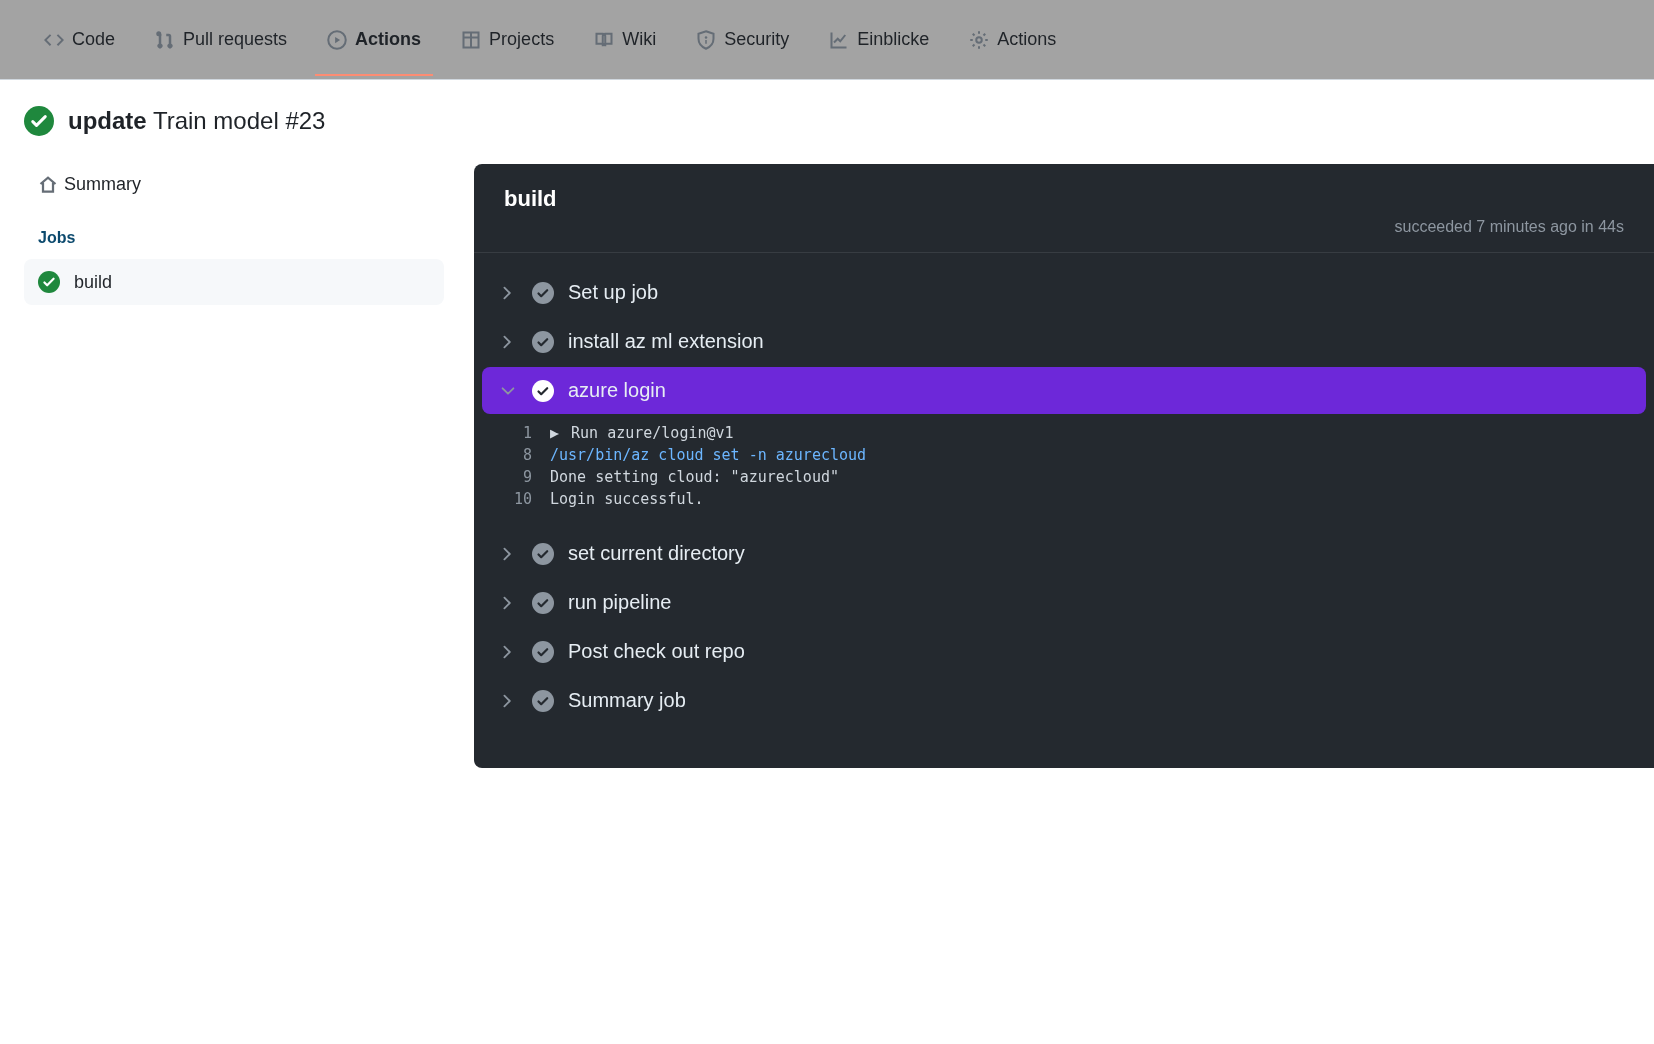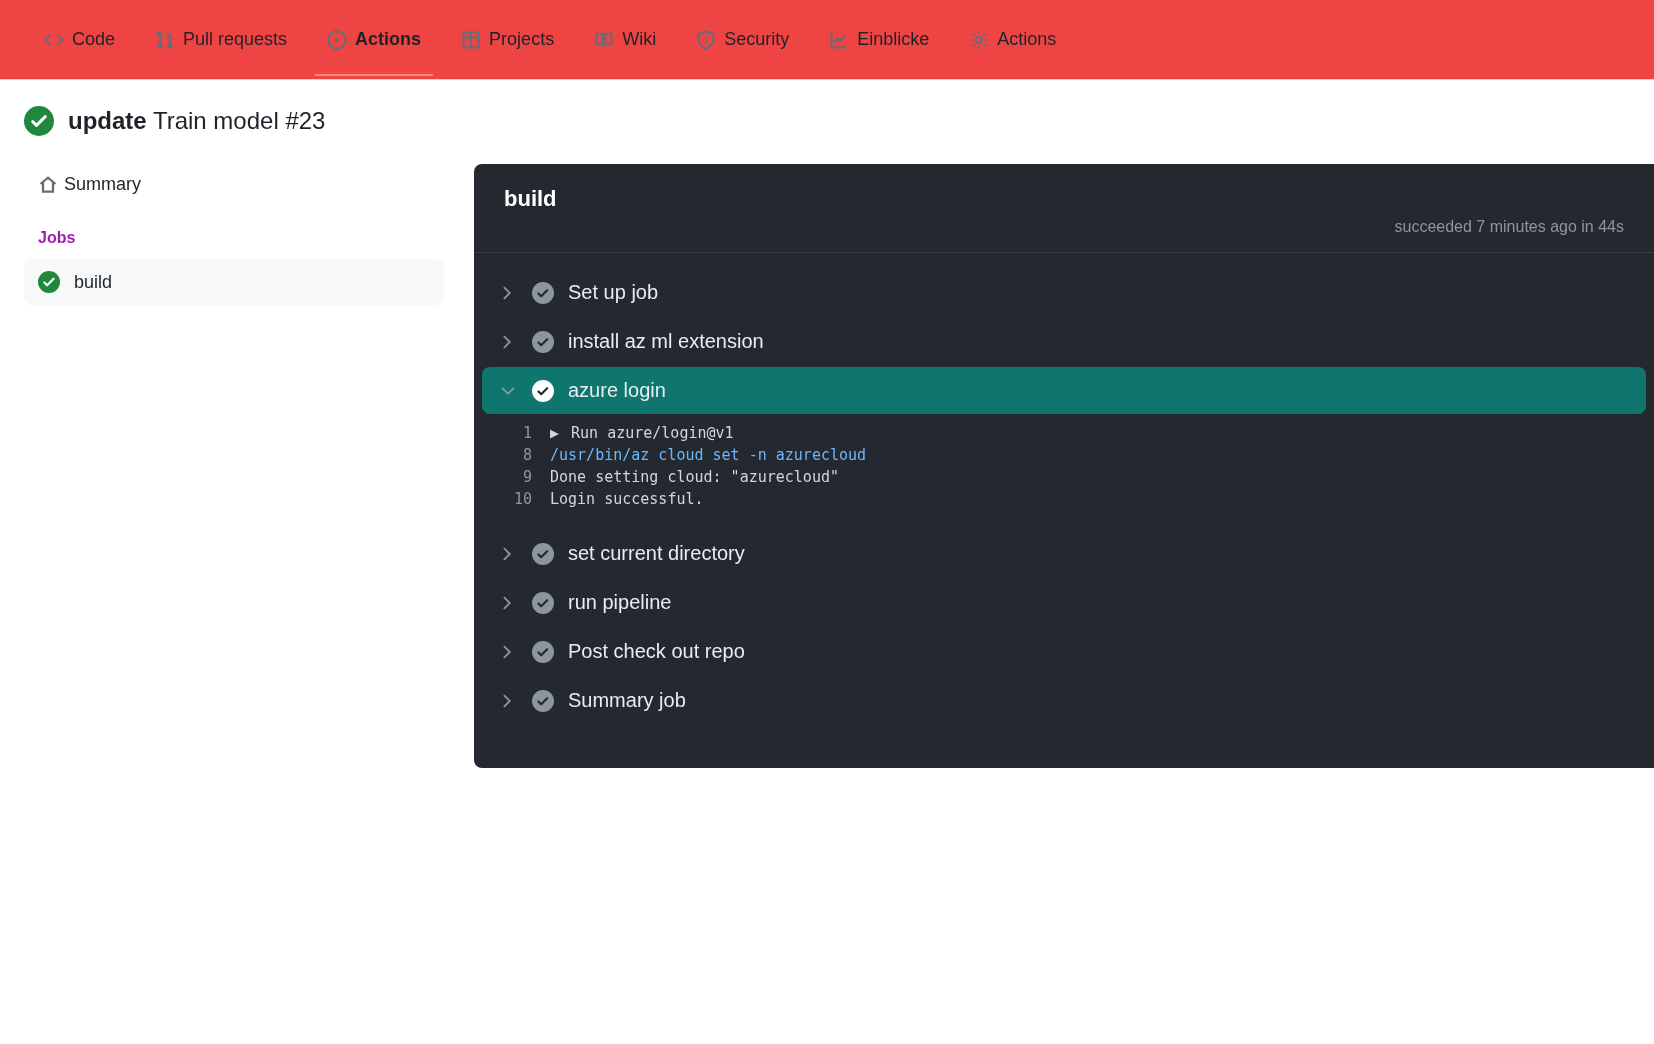--- a/index.html
+++ b/index.html
@@ -1,44 +1,44 @@
 <!DOCTYPE html>
 <html><head>
 <meta charset="utf-8">
 <style>
   * { box-sizing: border-box; }
   html, body { margin:0; padding:0; font-family:-apple-system,BlinkMacSystemFont,"Segoe UI",Helvetica,Arial,sans-serif; color:#1f2328; background:#ffffff; }
-  .topbar { background:#ef4444; border-bottom:1px solid #d0d7de; height:80px; display:flex; align-items:center; padding:0 40px; gap:32px; }
+  .topbar { background:#a3a3a3; border-bottom:1px solid #d0d7de; height:80px; display:flex; align-items:center; padding:0 40px; gap:32px; }
   .tab { display:flex; align-items:center; gap:8px; font-size:18px; color:#1f2328; padding:26px 4px; cursor:pointer; position:relative; }
   .tab svg { width:20px; height:20px; }
   .tab.active { font-weight:600; }
   .tab.active::after { content:""; position:absolute; left:-8px; right:-8px; bottom:0; height:2px; background:#fd8c73; }
   .page { padding:20px 0 40px 24px; }
   .title-row { display:flex; align-items:center; gap:14px; padding:6px 0 28px 0; }
   .big-check { width:30px; height:30px; }
   .title-row h1 { font-size:24px; font-weight:400; margin:0; }
   .title-row h1 .bold { font-weight:700; }
   .layout { display:flex; gap:30px; }
   .sidebar { width:420px; flex:0 0 420px; }
   .sb-item { display:flex; align-items:flex-start; gap:6px; padding:10px 14px; border-radius:8px; font-size:18px; cursor:pointer; }
   .sb-item svg { width:20px; height:20px; }
-  .sb-heading { font-size:16px; color:#a21caf; font-weight:600; padding:24px 14px 12px 14px; }
+  .sb-heading { font-size:16px; color:#0c4a6e; font-weight:600; padding:24px 14px 12px 14px; }
   .sb-job { display:flex; align-items:center; gap:14px; padding:12px 14px; border-radius:8px; background:#f6f8fa; cursor:pointer; }
   .sb-job .sm-check { width:22px; height:22px; }
   .sb-job .label { font-size:18px; }
   .main { flex:1; background:#24292f; border-radius:8px 0 0 8px; color:#e6edf3; padding-bottom:36px; }
   .main-header { padding:22px 30px 16px 30px; border-bottom:1px solid #373c42; }
   .main-header h2 { margin:0 0 6px 0; font-size:22px; font-weight:600; color:#ffffff; }
   .main-header .sub { font-size:16px; color:#8d96a0;text-align:right; }
   .steps { padding:14px 0 6px 0; }
   .step { display:flex; align-items:center; gap:14px; padding:12px 30px 12px 16px; font-size:20px; border-radius:8px; margin:2px 8px; cursor:pointer; }
   .step .chev { width:20px; height:20px; color:#8d96a0; display:flex; align-items:center; justify-content:center; }
   .step .chev svg { width:18px; height:18px; stroke:#8d96a0; }
   .step .stat { width:22px; height:22px; }
-  .step.expanded { background:#0f766e; }
+  .step.expanded { background:#6d28d9; }
   .log { font-family:ui-monospace,SFMono-Regular,Menlo,Consolas,monospace; font-size:15px; padding:6px 0 18px 0; }
   .log-line { display:flex; gap:18px; padding:2px 0 2px 0; }
   .log-line .ln { width:58px; text-align:right; color:#8d96a0; user-select:none; }
   .log-line .tx { flex:1; color:#d0d7de; }
   .log-line .tx.cmd { color:#6cb6ff; }
   .log-line .tri { color:#d0d7de; width:12px; display:inline-block; }
   .icon-muted { fill:#656d76; }
 </style>
 </head>
 <body>

